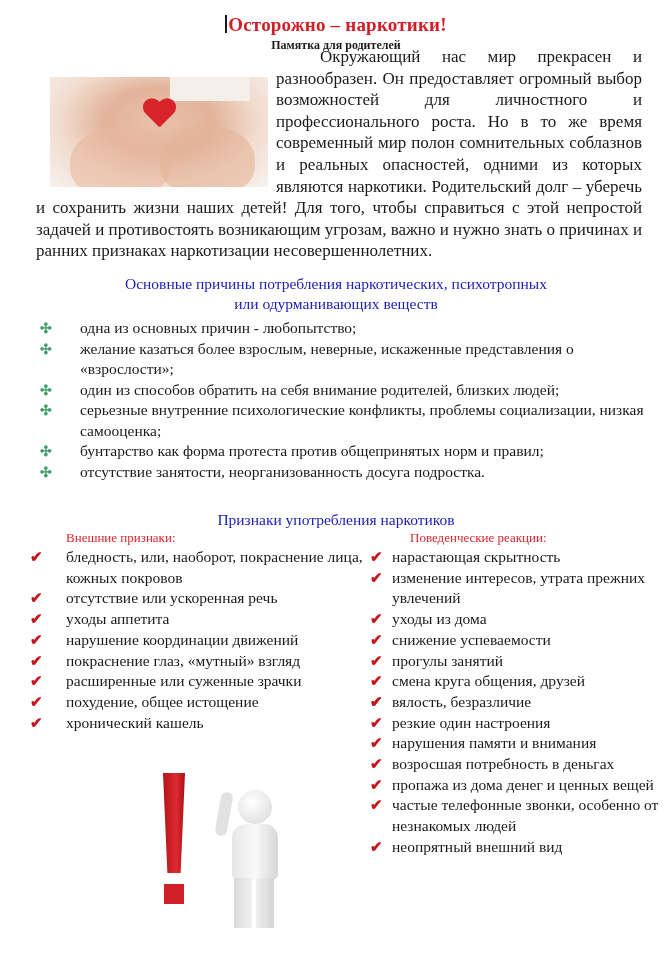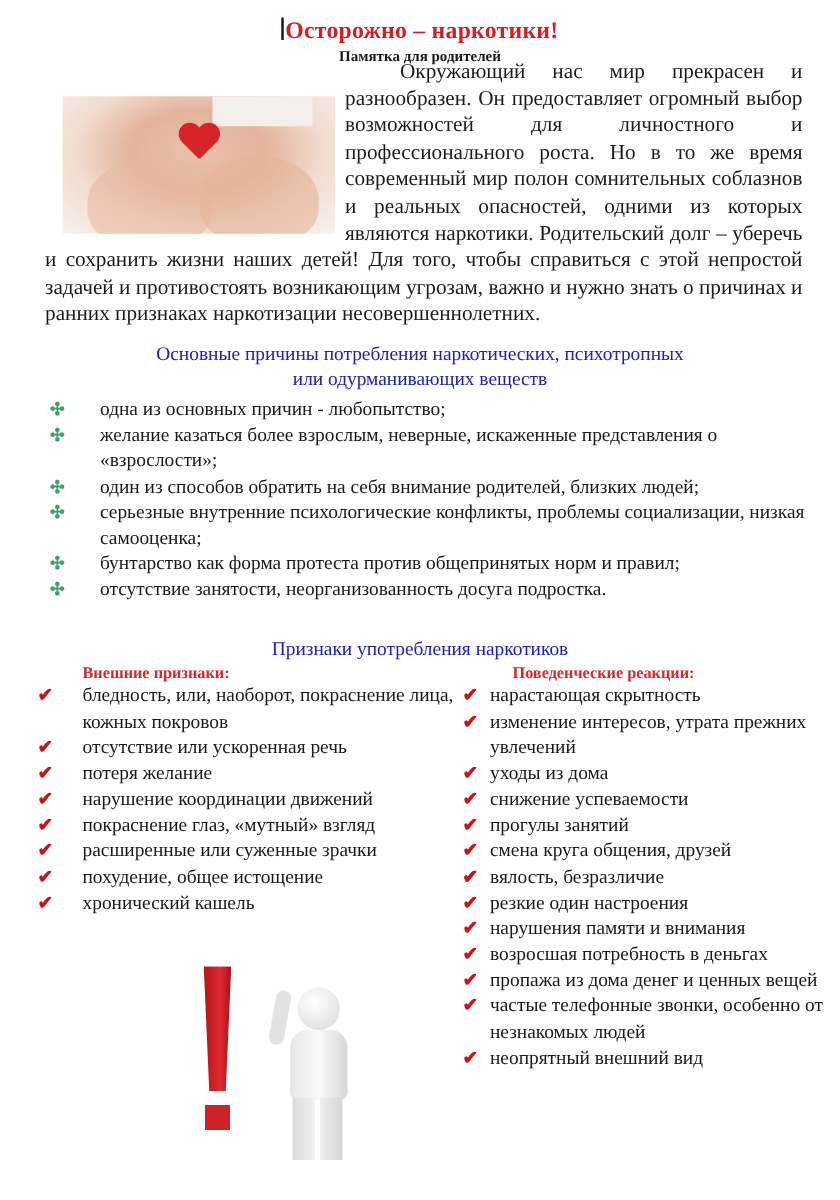--- a/index.html
+++ b/index.html
@@ -49,21 +49,21 @@
   .reasons {
     position: absolute; left: 40px; top: 318px; width: 620px;
     list-style: none; margin: 0; padding: 0;
     font-size: 15.5px; line-height: 20.5px;
   }
   .reasons li { position: relative; padding-left: 40px; }
   .reasons .bullet {
     position: absolute; left: 0; top: 1px; color: #3d9d6b; font-size: 14px; font-weight: bold;
   }
   .col-heading {
-    position: absolute; font-size: 13px; font-weight: bold; color: #d9262d; line-height: 16px;
+    position: absolute; font-size: 13px; font-weight: normal; color: #d9262d; line-height: 16px;
   }
   .checks {
     position: absolute; list-style: none; margin: 0; padding: 0;
     font-size: 15.5px; line-height: 20.7px;
   }
   .checks li { position: relative; }
   .checks .check {
     position: absolute; top: 0; color: #c8151c; font-size: 15px; font-weight: bold;
   }
   .left-col { left: 30px; top: 547px; width: 340px; }
@@ -124,21 +124,21 @@
 </ul>
 
 <div class="sec-heading" style="top:510px;">Признаки употребления наркотиков</div>
 
 <div class="col-heading" style="left:66px; top:530px;">Внешние признаки:</div>
 <div class="col-heading" style="left:410px; top:530px;">Поведенческие реакции:</div>
 
 <ul class="checks left-col">
   <li><span class="check">✔</span><span>бледность, или, наоборот, покраснение лица, кожных покровов</span></li>
   <li><span class="check">✔</span><span>отсутствие или ускоренная речь</span></li>
-  <li><span class="check">✔</span><span>потеря желание</span></li>
+  <li><span class="check">✔</span><span>уходы аппетита</span></li>
   <li><span class="check">✔</span><span>нарушение координации движений</span></li>
   <li><span class="check">✔</span><span>покраснение глаз, «мутный» взгляд</span></li>
   <li><span class="check">✔</span><span>расширенные или суженные зрачки</span></li>
   <li><span class="check">✔</span><span>похудение, общее истощение</span></li>
   <li><span class="check">✔</span><span>хронический кашель</span></li>
 </ul>
 
 <ul class="checks right-col">
   <li><span class="check">✔</span><span> нарастающая скрытность</span></li>
   <li><span class="check">✔</span><span>изменение интересов, утрата прежних увлечений</span></li>

